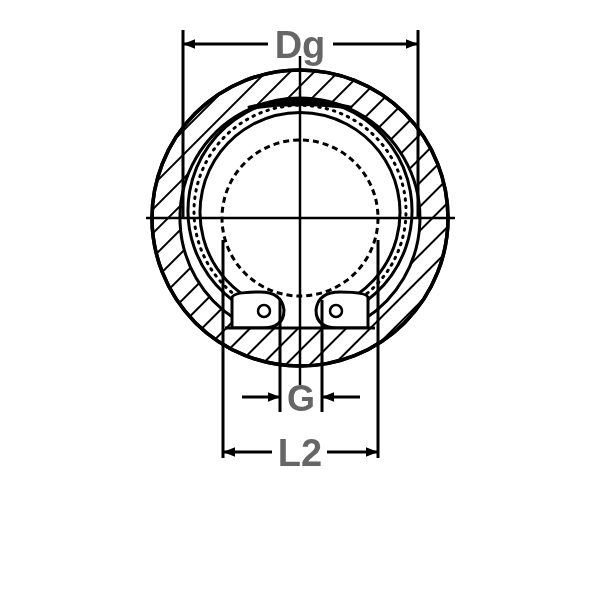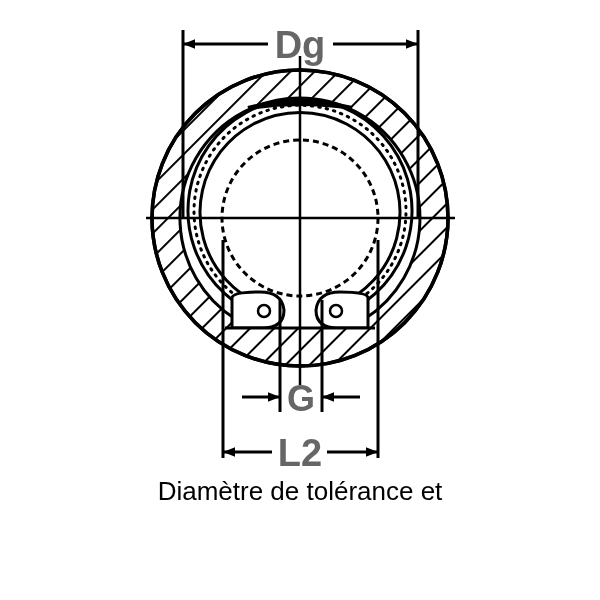--- a/index.html
+++ b/index.html
@@ -97,14 +97,13 @@
   <g stroke="#000" stroke-width="3">
     <line x1="223" y1="240" x2="223" y2="458"></line>
     <line x1="378" y1="240" x2="378" y2="458"></line>
     <line x1="223" y1="452" x2="272" y2="452" marker-start="url(#arrow)"></line>
     <line x1="327" y1="452" x2="378" y2="452" marker-end="url(#arrow)"></line>
   </g>
   <text class="dim-label" x="300" y="466" font-size="38" text-anchor="middle">L2</text>
 </svg>
 
 <div class="caption">
-  <div>Diamètre de tolérance et</div>
 </div>
 
 </body></html>

